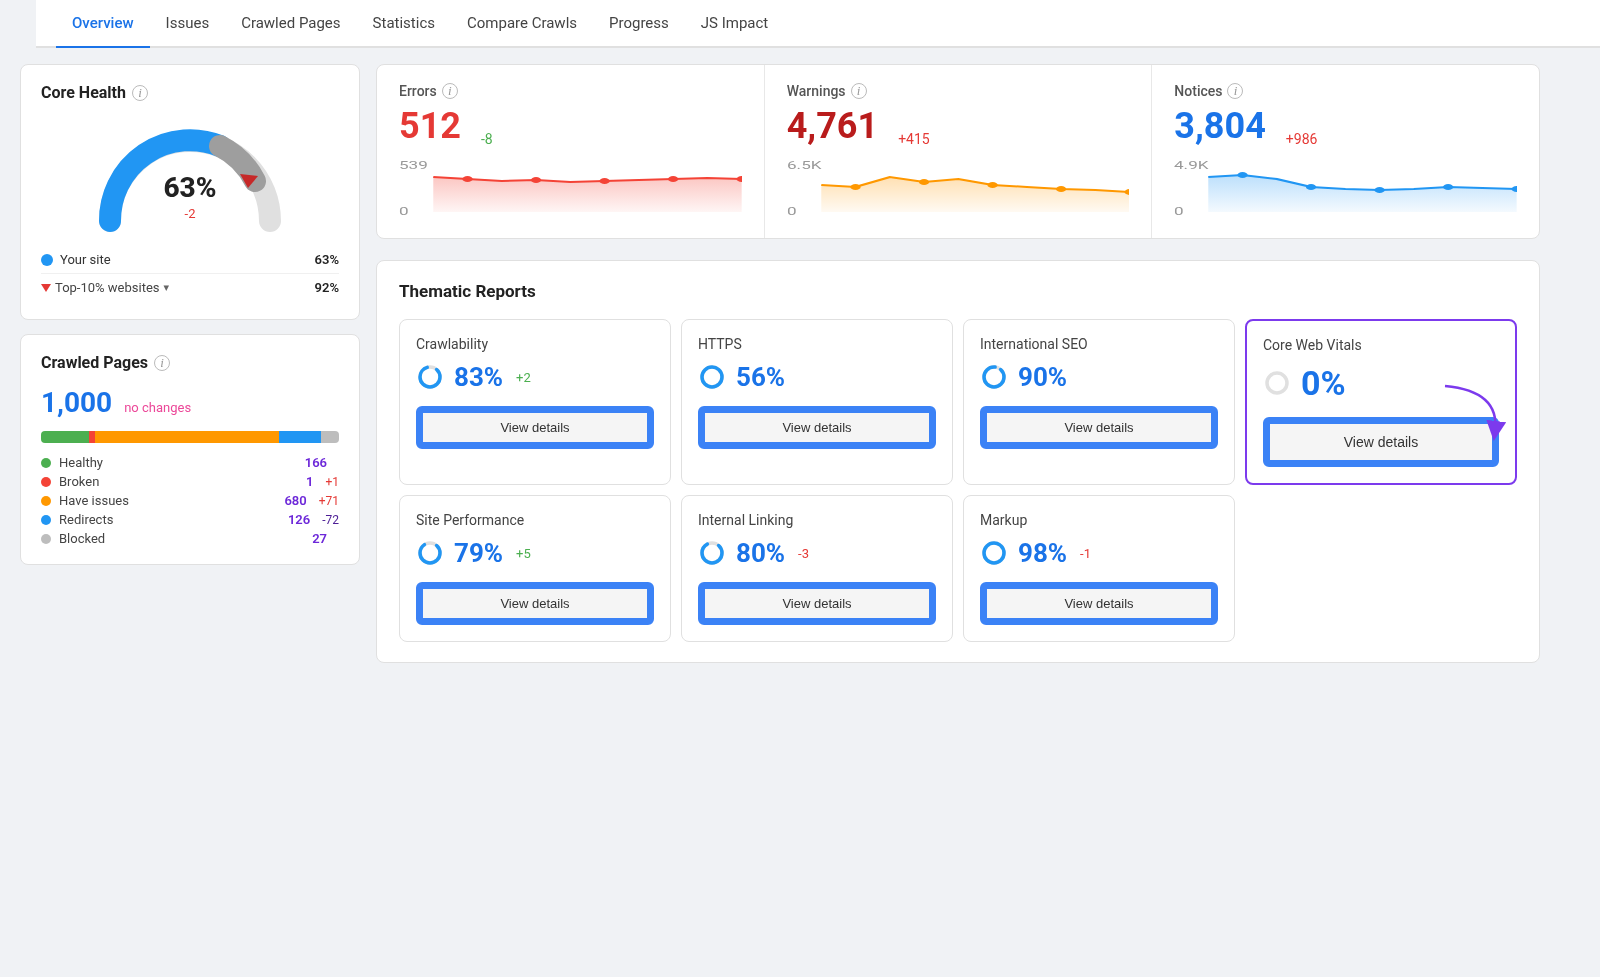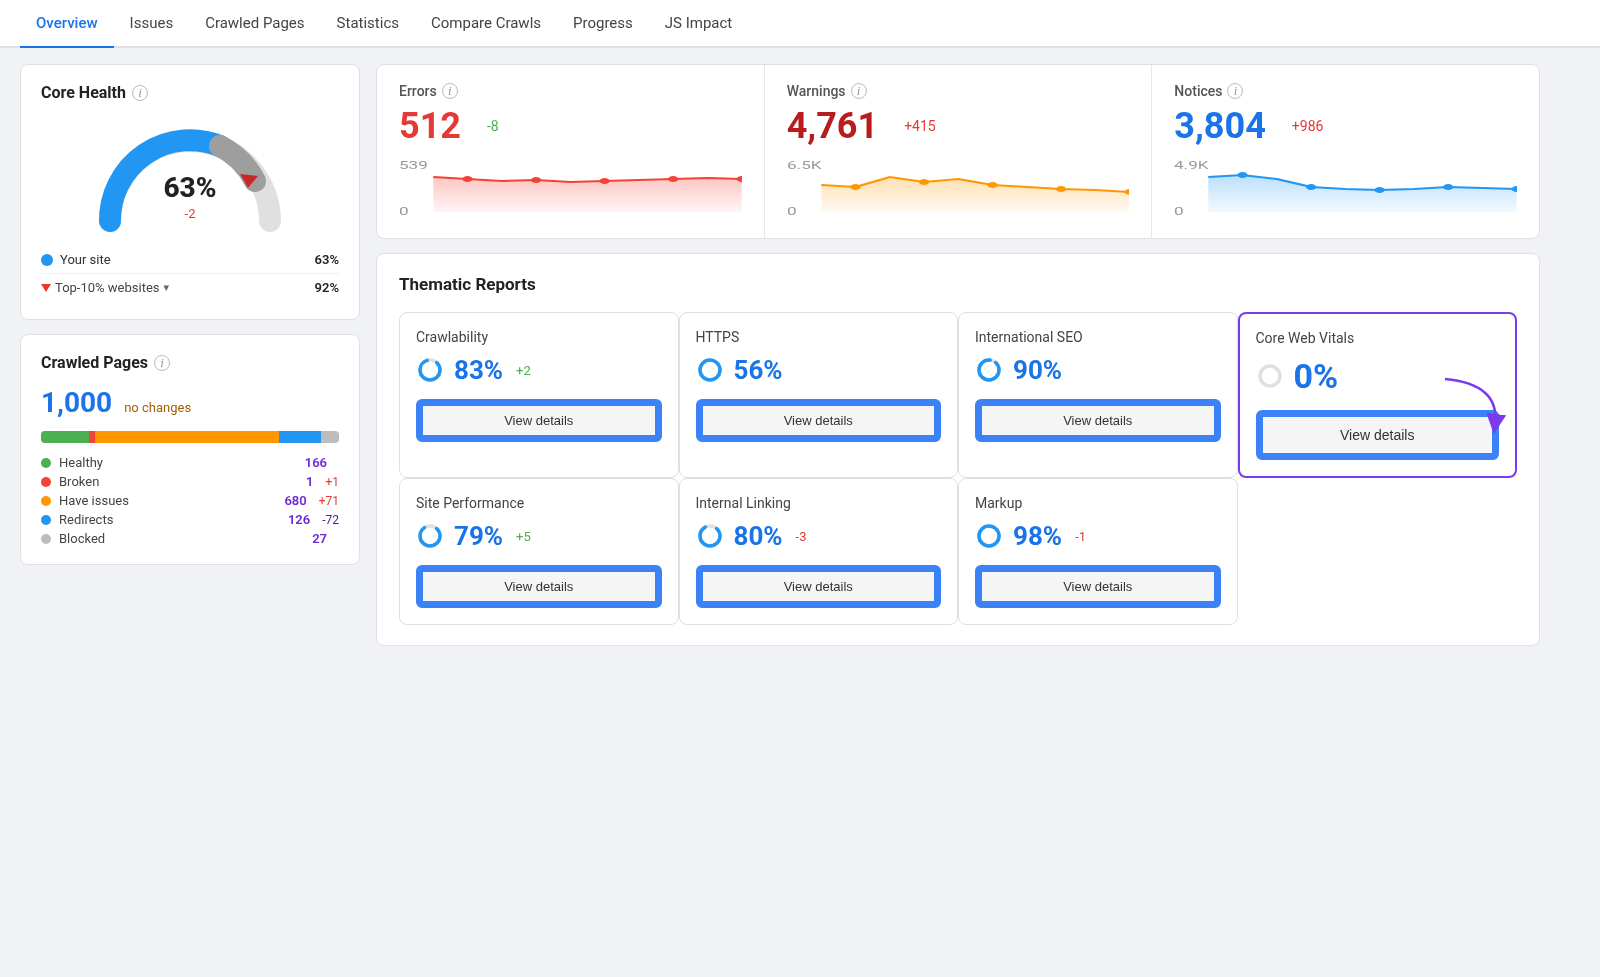--- a/index.html
+++ b/index.html
@@ -11,20 +11,21 @@
     }
 
     
     .top-nav {
       background: #fff;
       border-bottom: 2px solid #e0e0e0;
       padding: 0 20px;
       display: flex;
       align-items: center;
       height: 48px;
+      margin-left: 36px;
     }
     .top-nav a {
       text-decoration: none;
       color: #444;
       font-size: 15px;
       padding: 14px 16px;
       display: inline-block;
       cursor: pointer;
     }
     .top-nav a.active {
@@ -153,21 +154,21 @@
     }
 
     
     .crawled-count {
       font-size: 28px;
       font-weight: 700;
       color: #1a73e8;
     }
     .crawled-label {
       font-size: 13px;
-      color: #a16207;
+      color: #ec4899;
       margin-left: 8px;
     }
     .progress-bar {
       display: flex;
       height: 12px;
       border-radius: 4px;
       overflow: hidden;
       margin: 12px 0;
     }
     .pb-healthy { background: #4caf50; }
@@ -221,22 +222,22 @@
       font-size: 14px;
       color: #555;
       font-weight: 500;
       display: flex;
       align-items: center;
       gap: 5px;
       margin-bottom: 6px;
     }
     .metric-value-row {
       display: flex;
-      align-items: center;
-      gap: 26px;
+      align-items: flex-end;
+      gap: 20px;
       margin-bottom: 10px;
     }
     .metric-number {
       font-size: 36px;
       font-weight: 700;
     }
     .metric-errors .metric-number { color: #e53935; }
     .metric-warnings .metric-number { color: #b91c1c; }
     .metric-notices .metric-number { color: #1a73e8; }
     .metric-delta {
@@ -247,31 +248,32 @@
 
     
     .sparkline { width: 100%; height: 60px; }
 
     
     .thematic-section {
       background: #fff;
       border-radius: 8px;
       border: 1px solid #e0e0e0;
       padding: 20px 22px;
+      margin-top: 7px;
     }
     .thematic-title {
       font-size: 17px;
       font-weight: 700;
       color: #222;
       margin-bottom: 18px;
     }
     .report-grid {
       display: grid;
       grid-template-columns: repeat(4, 1fr);
-      gap: 0;
+      gap: 10px;
     }
     .report-card {
       border: 1px solid #e0e0e0;
       border-radius: 8px;
       padding: 16px;
       background: #fff;
       position: relative;
     }
     .report-name {
       font-size: 14px;

